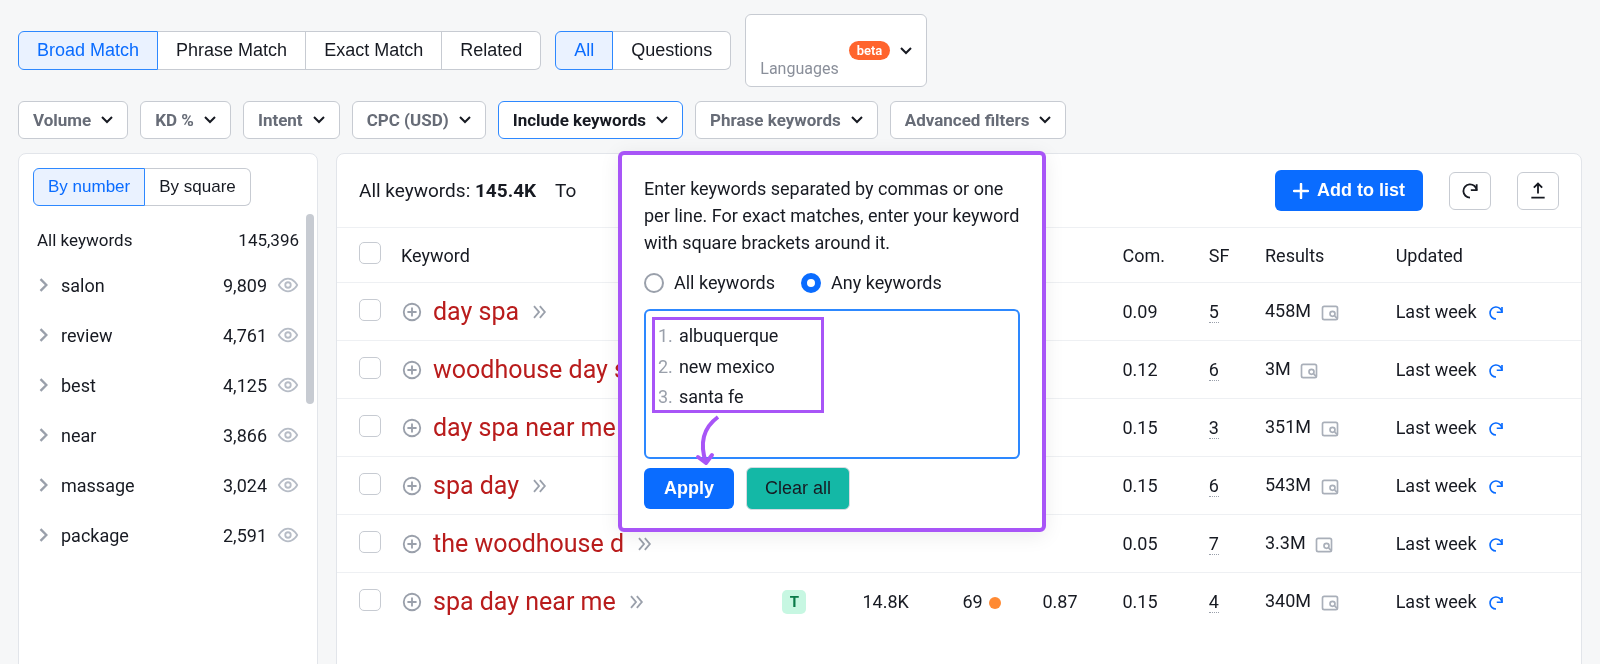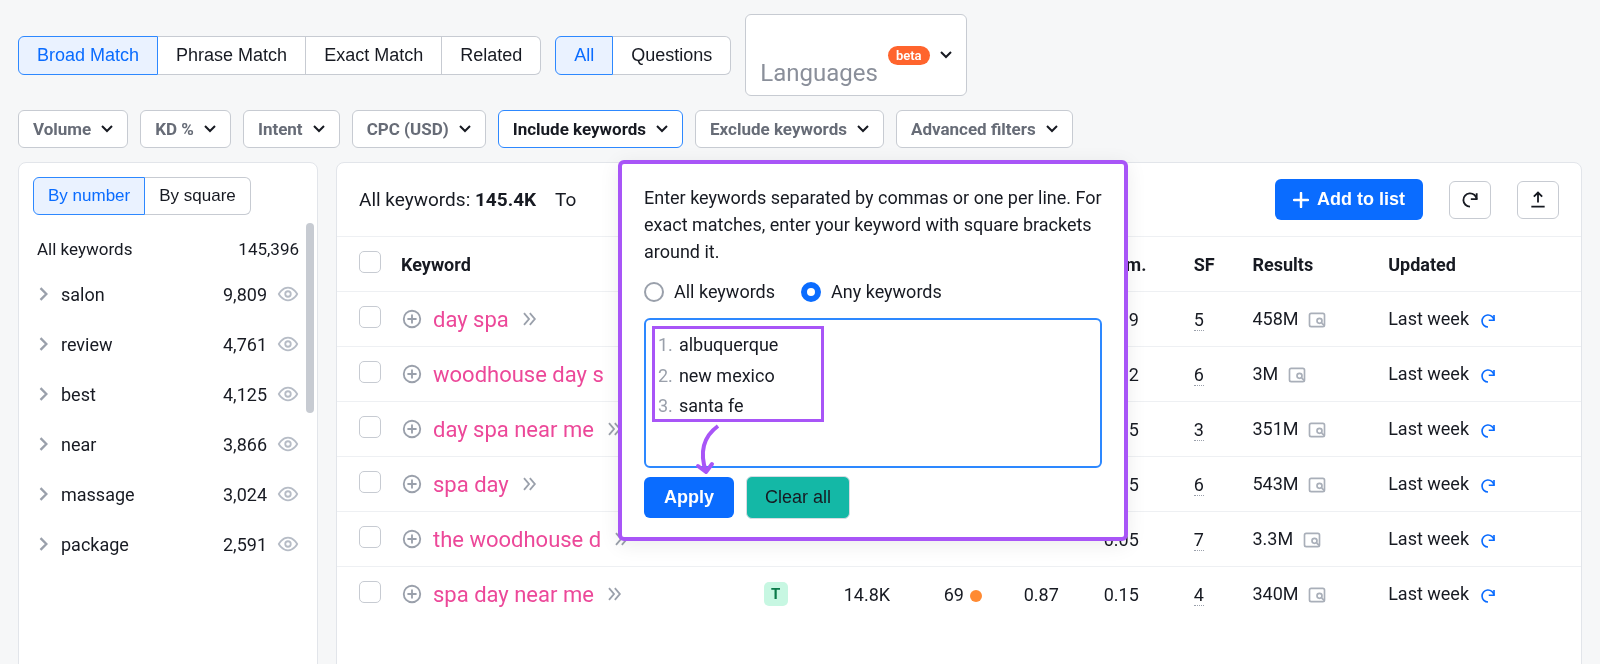--- a/index.html
+++ b/index.html
@@ -36,21 +36,21 @@
 .lang-drop {
   display: flex;
   align-items: center;
   gap: 10px;
   background: #fff;
   border: 1px solid #c7cbd2;
   border-radius: 6px;
   padding: 8px 14px;
   cursor:pointer;
 }
-.lang-drop span.label { color: #8a8f9a; font-size: 24px; margin-top: 36px; }
+.lang-drop span.label { color: #8a8f9a; font-size: 16px; margin-top: 36px; }
 .beta-badge {
   background: #ff642d;
   color:#fff;
   font-size:13px;
   padding:2px 8px;
   border-radius: 10px;
   font-weight:600;
 }
 .chevron-down { width:12px; height:12px; }
 .filter-row {
@@ -162,30 +162,30 @@
 }
 .icon-btn svg { width:20px;height:20px; display:block;}
 .table { width:100%; border-collapse:collapse; }
 .table th, .table td {
   padding:14px 10px;
   font-size:18px;
   text-align:left;
   border-top:1px solid #eef0f3;
   white-space:nowrap;
 }
-.table th { font-weight:700; color:#171a22; }
+.table th { font-weight:400; color:#171a22; }
 .table th:first-child, .table td:first-child { padding-left:22px; width:46px; }
 .table th:last-child, .table td:last-child { padding-right:22px; }
 .chk {
   width:22px;height:22px;border:1.5px solid #c7cbd2;border-radius:5px;display:inline-block;
 }
 .kw-cell { display:flex; align-items:center; gap:10px; color:#0a6cff;}
 .plus-circ { width:22px;height:22px; color:#9aa0ab; }
 .dbl-chev { width:20px;height:20px; color:#9aa0ab; }
-.kw-cell a { color:#ec4899; text-decoration:none; font-size:22px;}
+.kw-cell a { color:#b91c1c; text-decoration:none; font-size:25px;}
 .num-r { text-align:right; }
 .intent-badge {
   display:inline-block;
   width:24px;height:24px;
   border-radius:5px;
   text-align:center;
   line-height:24px;
   font-weight:700;
   font-size:15px;
 }
@@ -193,21 +193,21 @@
 .kd-dot { width:12px;height:12px;border-radius:50%;display:inline-block;margin-left:6px;vertical-align:middle;}
 .kd-or { background:#ff8a33; }
 .sf-val { border-bottom:1px dotted #9aa0ab;}
 .serp-mag { width:20px;height:20px;color:#a9afb9; vertical-align:middle; margin-left:4px;}
 .refresh-sm { width:18px;height:18px;color:#0a6cff; vertical-align:middle; margin-left:6px;}
 
 .popover {
   position:absolute;
   left: 618px;
   top: -2px;
-  width: 510px;
+  width: 428px;
   background:#fff;
   border:4px solid #a855f7;
   border-radius:6px;
   padding:20px 22px 18px 22px;
   z-index:50;
   box-shadow:0 4px 20px rgba(0,0,0,0.08);
 }
 .popover .instr { font-size:18px; color:#171a22; line-height:1.5; margin-bottom:16px;}
 .radio-row { display:flex; gap:26px; margin-bottom:16px; }
 .radio-opt { display:flex; align-items:center; gap:10px; font-size:18px;}
@@ -302,21 +302,21 @@
         <path d="M1 3l5 5 5-5" fill="none" stroke="#171a22" stroke-width="2"></path>
       </svg>
   </div>
   <div class="filter-pill active">
     <span>Include keywords</span>
     <svg class="chevron-down" viewBox="0 0 12 12">
         <path d="M1 3l5 5 5-5" fill="none" stroke="#171a22" stroke-width="2"></path>
       </svg>
   </div>
   <div class="filter-pill">
-    <span>Exclude keywords</span>
+    <span>Phrase keywords</span>
     <svg class="chevron-down" viewBox="0 0 12 12">
         <path d="M1 3l5 5 5-5" fill="none" stroke="#171a22" stroke-width="2"></path>
       </svg>
   </div>
   <div class="filter-pill">
     <span>Advanced filters</span>
     <svg class="chevron-down" viewBox="0 0 12 12">
         <path d="M1 3l5 5 5-5" fill="none" stroke="#171a22" stroke-width="2"></path>
       </svg>
   </div>

